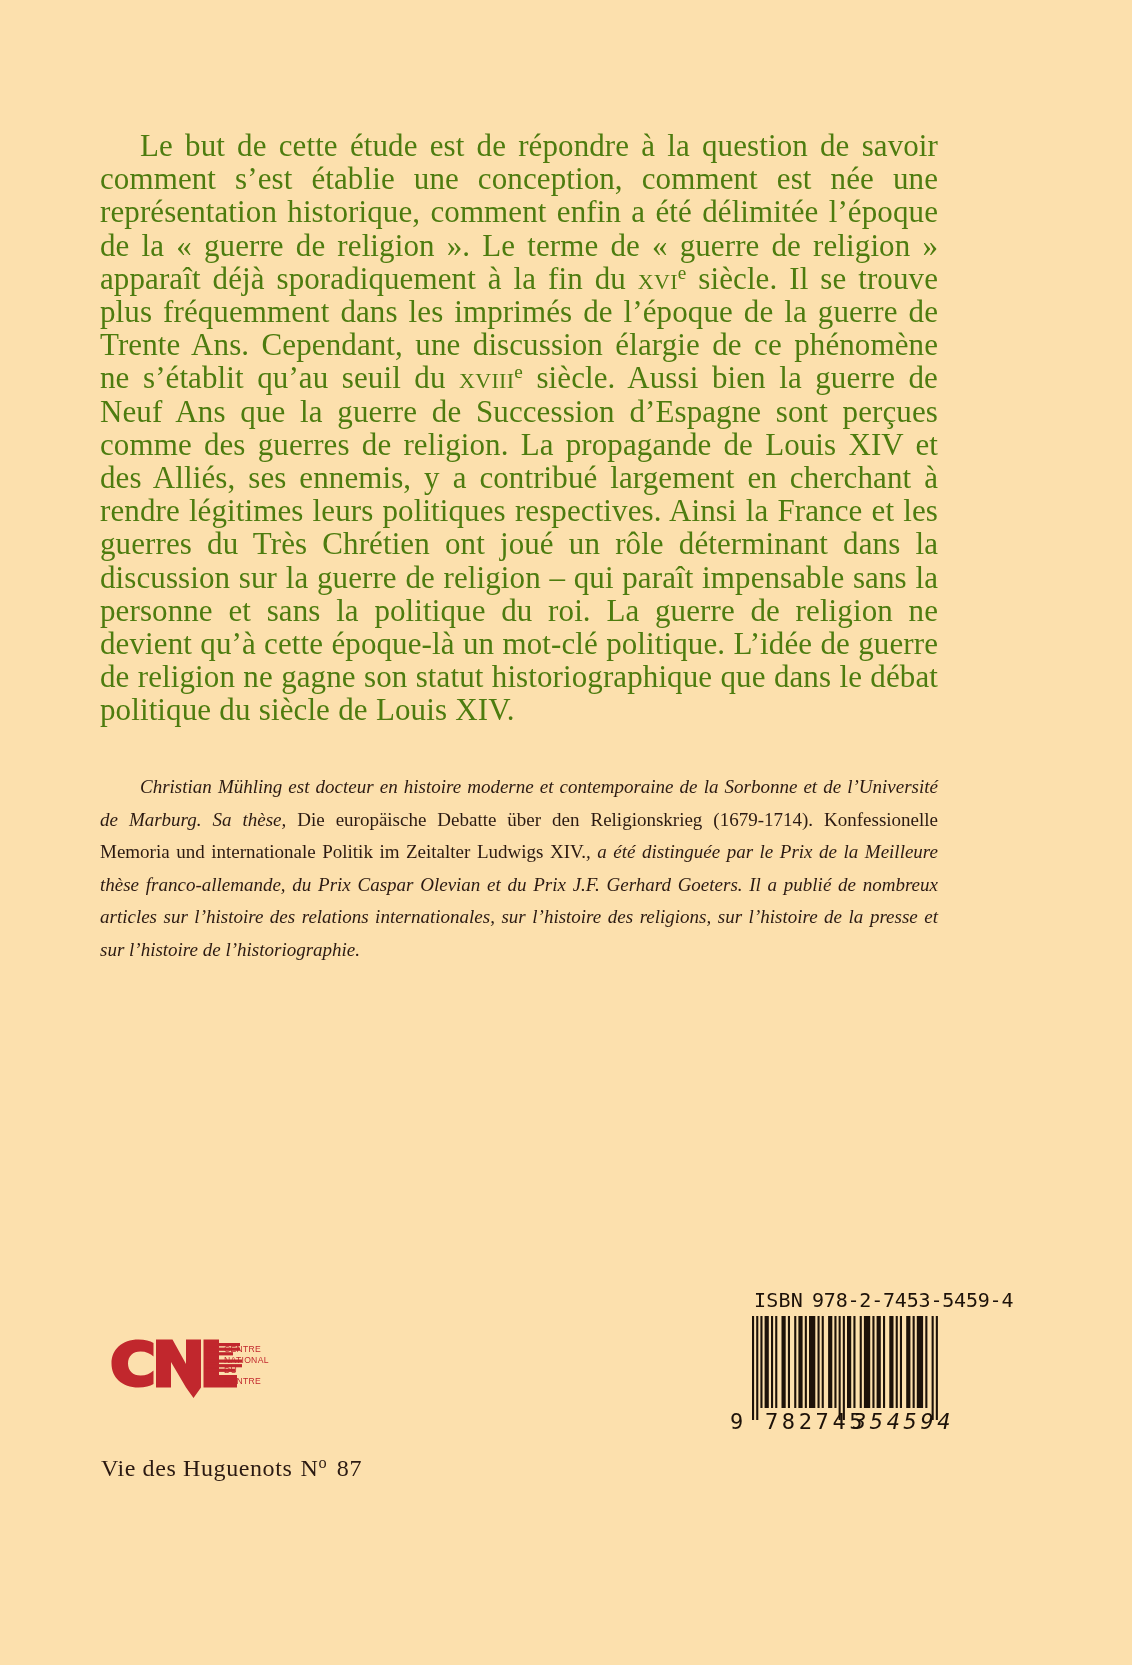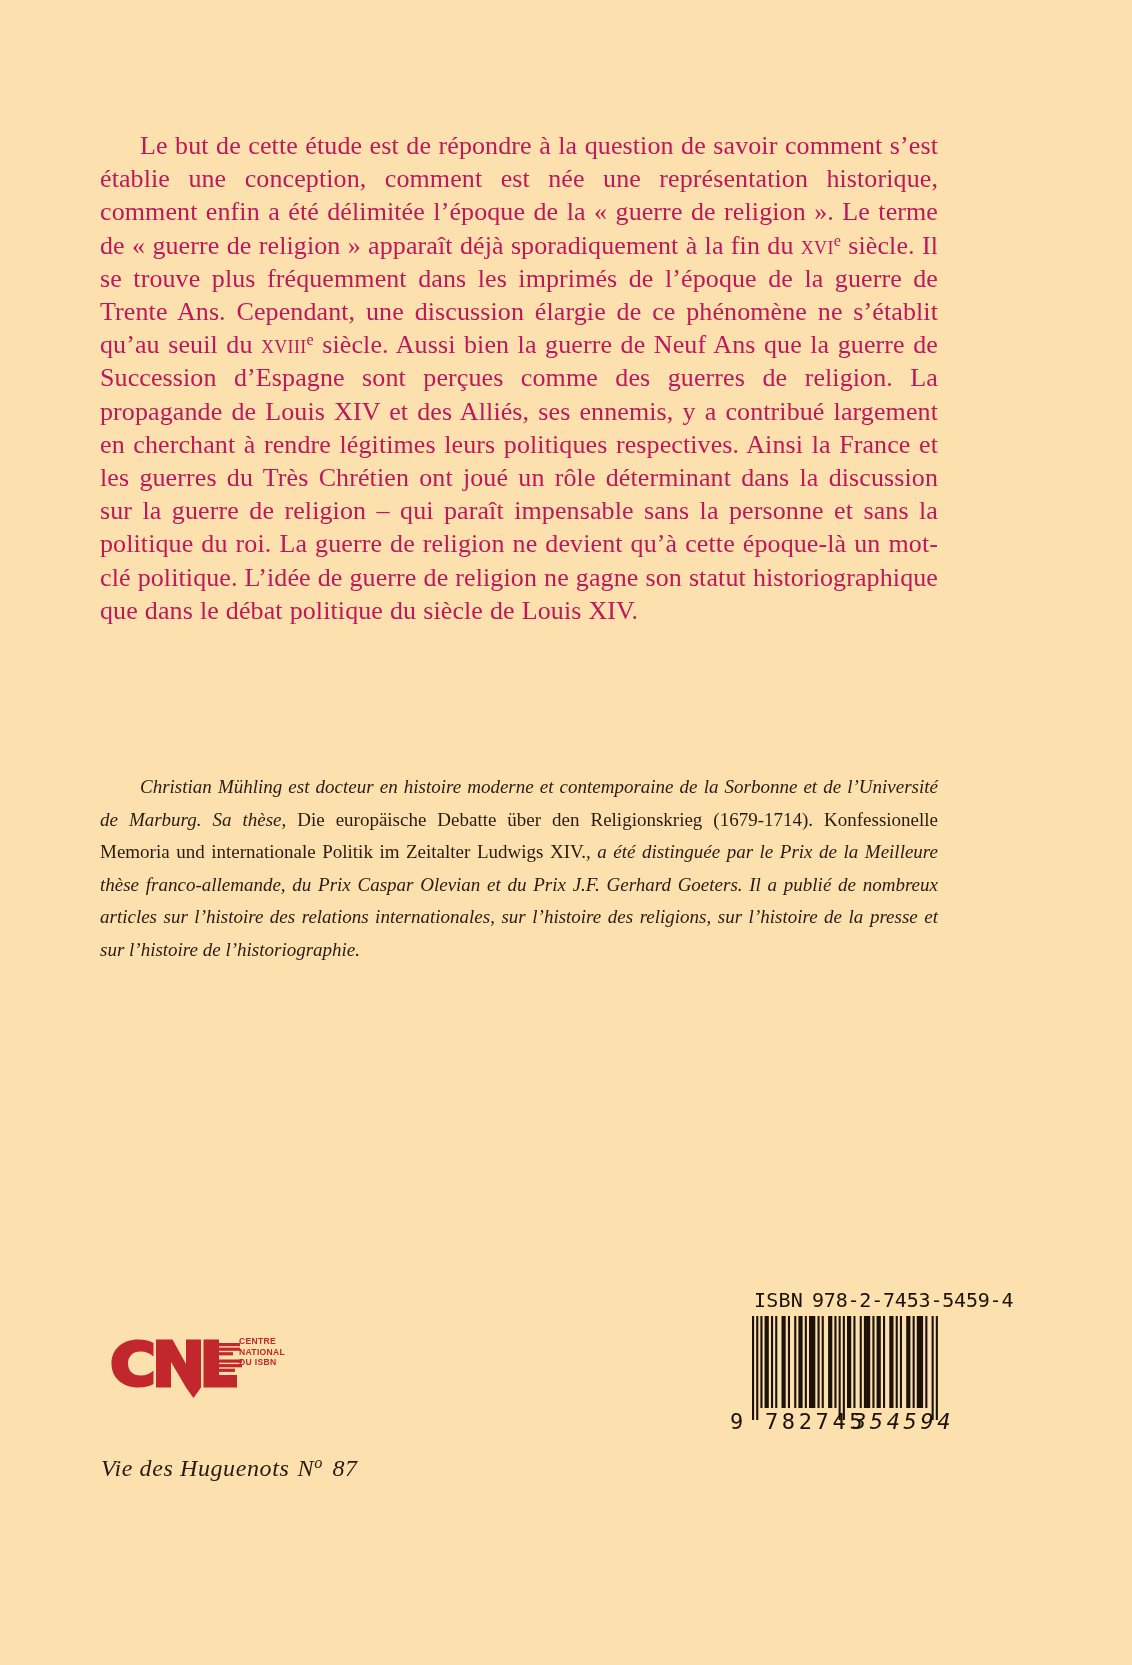--- a/index.html
+++ b/index.html
@@ -21,27 +21,27 @@
     inset: 0;
     background: #fce0ad;
   }
 
   
   .blurb {
     position: absolute;
     left: 100px;
     top: 86px;
     width: 838px;
-    font-size: 26px;
+    font-size: 31px;
     line-height: 33.2px;
     text-align: justify;
     text-indent: 40px;
     letter-spacing: .1px;
     word-spacing: .4px;
-    color: #be185d;
+    color: #4d7c0f;
     margin-top: 43px;
   }
   .sc {
     font-variant: small-caps;
     letter-spacing: .3px;
   }
   .sup {
     font-size: .62em;
     vertical-align: .52em;
     line-height: 0;
@@ -71,21 +71,20 @@
     top: 1336px;
     width: 134px;
     height: 64px;
   }
 
   
   .series {
     position: absolute;
     left: 101px;
     top: 1455px;
-    font-style: italic;
     font-size: 24px;
     letter-spacing: .6px;
     color: #2b1a12;
     white-space: nowrap;
   }
   .series .ord {
     font-size: .68em;
     vertical-align: .48em;
     line-height: 0;
   }
@@ -171,24 +170,24 @@
           <rect x="97" y="23.5" width="37" height="3.2"></rect>
           <rect x="97" y="28.1" width="37" height="3.2"></rect>
           <rect x="97" y="32.7" width="30" height="3.2"></rect>
         </g>
       </g>
       <g fill="#c1272d" font-family="'Liberation Sans', sans-serif" font-weight="bold" font-size="8.4" letter-spacing="0.4">
         <text x="116" y="16"></text>
       </g>
     </svg>
     
-    <div style="position:absolute; left:116px; top:0; width:44px; font-family:'Liberation Sans',sans-serif; font-weight:bold; font-size:8.6px; line-height:10.6px; color:#c1272d; letter-spacing:.3px;margin-left:15px;">
+    <div style="position:absolute; left:116px; top:8px; width:44px; font-family:'Liberation Sans',sans-serif; font-weight:normal; font-size:8.6px; line-height:10.6px; color:#c1272d; letter-spacing:.3px;">
       <div>CENTRE</div>
       <div>NATIONAL</div>
-      <div>DU ISBN</div>
+      <div>DU CENTRE</div>
     </div>
   </div>
 
   <div class="series">
     <span>Vie des Huguenots</span><span style="margin-left:.34em">N</span><span class="ord">o</span><span style="margin-left:.40em">87</span>
   </div>
 
   <div class="barcode-block">
     <div class="isbn-line">
       <span class="isbn-word">ISBN</span><span class="isbn-num">978-2-7453-5459-4</span>

